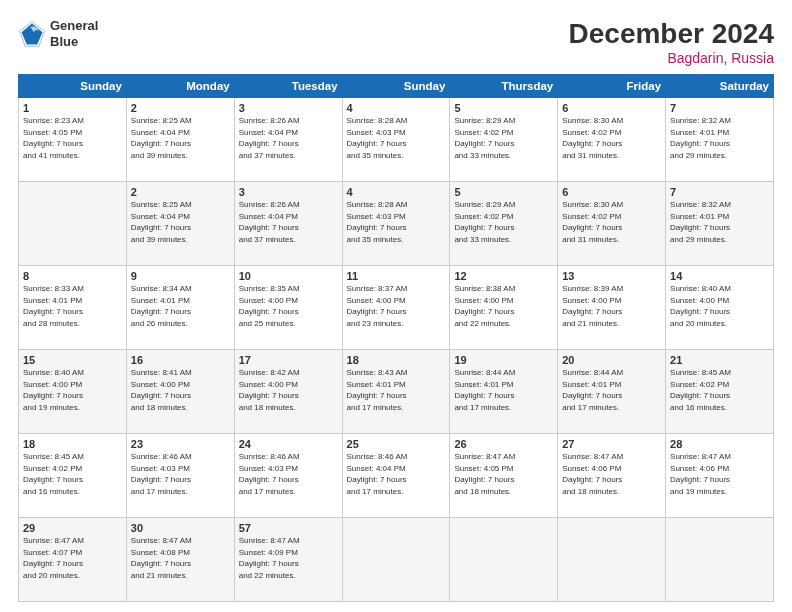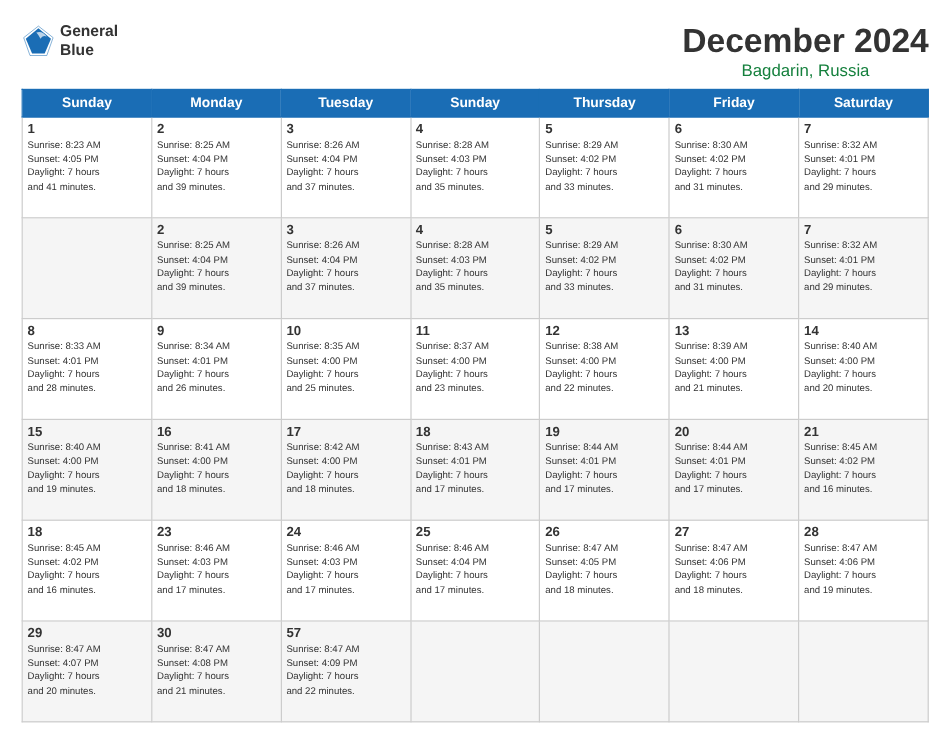--- a/index.html
+++ b/index.html
@@ -33,44 +33,44 @@
       font-size: 13px;
       font-weight: bold;
       color: #333;
       line-height: 1.2;
     }
     .logo-icon {
       width: 28px;
       height: 28px;
     }
     .title-block {
-      text-align: center;
+      text-align: right;
     }
     .month-title {
       font-size: 28px;
       font-weight: bold;
       color: #333;
     }
     .location {
       font-size: 14px;
-      color: #15803d;
+      color: #be185d;
     }
     .calendar {
       width: 100%;
       border-collapse: collapse;
       flex: 1;
       table-layout: fixed;
     }
     .calendar thead th {
       background-color: #1a6db5;
       color: #fff;
       font-size: 11.5px;
       font-weight: bold;
       padding: 5px 4px;
-      text-align: center;
+      text-align: right;
       border: 1px solid #1a6db5;
     }
     .calendar tbody td {
       vertical-align: top;
       border: 1px solid #ccc;
       padding: 4px 4px;
       font-size: 8.5px;
       color: #333;
       background: #fff;
       height: 78px;

